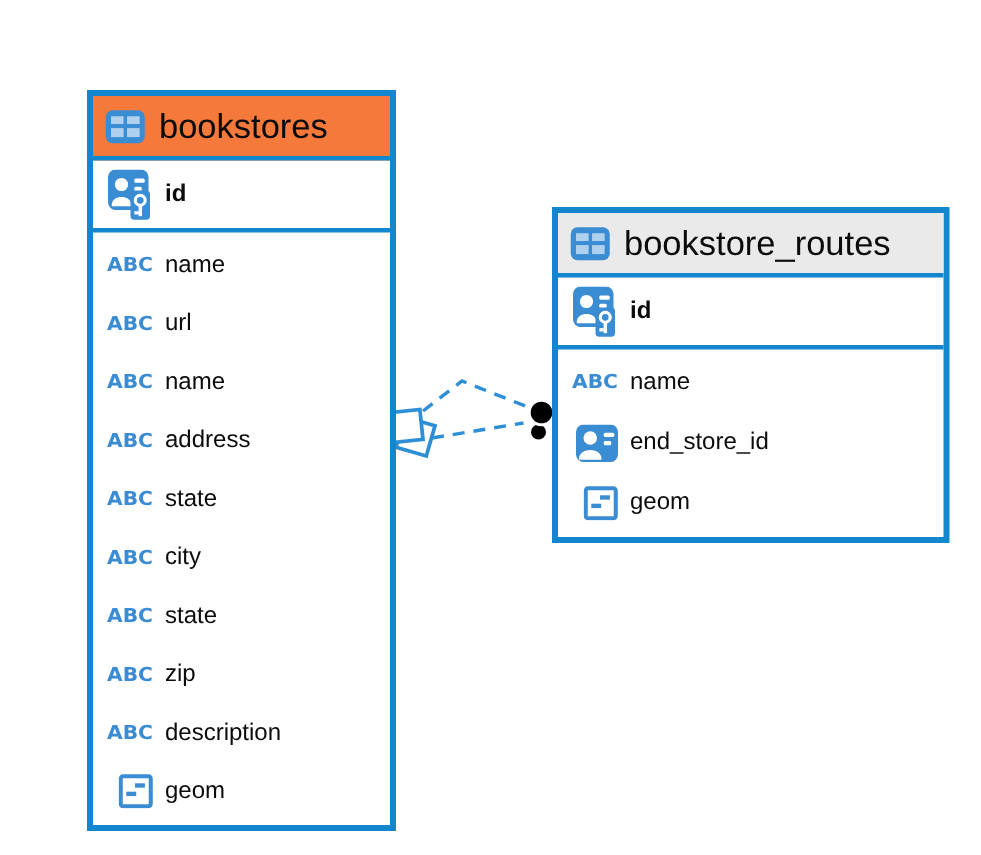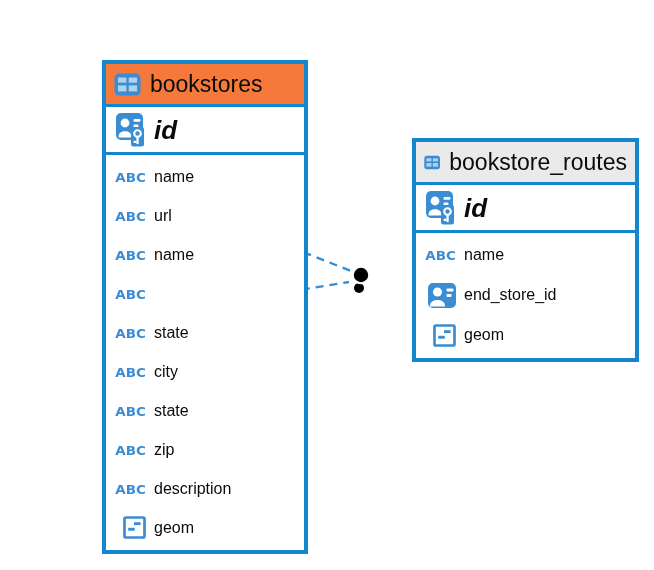--- a/index.html
+++ b/index.html
@@ -15,37 +15,37 @@
     background:#ffffff;
     font-family:"Liberation Sans","DejaVu Sans",sans-serif;
     color:var(--text);
     overflow:hidden;
   }
   .erd-table{
     position:absolute;
     background:#ffffff;
     border:4px solid var(--accent);
     box-sizing:border-box;
-    display:flex;flex-direction:column;margin-left:44px;
+    display:flex;flex-direction:column;
   }
   .t1{left:58px;top:60px;width:206px;}
-  .t2{left:368px;top:138px;width:227px;}
+  .t2{left:368px;top:138px;width:265px;}
   .tbl-header{
     height:40px;flex:0 0 40px;
     display:flex;align-items:center;gap:9px;
     padding:0 8px;
     border-bottom:3px solid var(--accent);
   }
   .tbl-title{font-size:23px;line-height:1;white-space:nowrap;}
   .key-section{
     border-bottom:3px solid var(--accent);
     padding:1px 0;
   }
   .key-section .col-row{height:43px;}
-  .key-section .col-label{font-weight:bold;font-size:26px;font-style:italic;}
+  .key-section .col-label{font-weight:bold;font-size:16px;}
   .body-section{padding:2px 0 3px 0;}
   .col-row{
     height:39px;
     display:flex;align-items:center;gap:8px;
     padding:0 6px 0 8px;
   }
   .t2 .body-section .col-row{height:40px;}
   .icon-box{
     width:32px;flex:0 0 32px;
     display:flex;align-items:center;justify-content:flex-end;
@@ -138,20 +138,21 @@
       <span class="abc-glyph type-icon">ABC</span>
 
     </span>
     <span class="col-label">name</span>
   </div>
         <div class="col-row">
     <span class="icon-box">
       <span class="abc-glyph type-icon">ABC</span>
 
     </span>
+    <span class="col-label">address</span>
   </div>
         <div class="col-row">
     <span class="icon-box">
       <span class="abc-glyph type-icon">ABC</span>
 
     </span>
     <span class="col-label">state</span>
   </div>
         <div class="col-row">
     <span class="icon-box">

